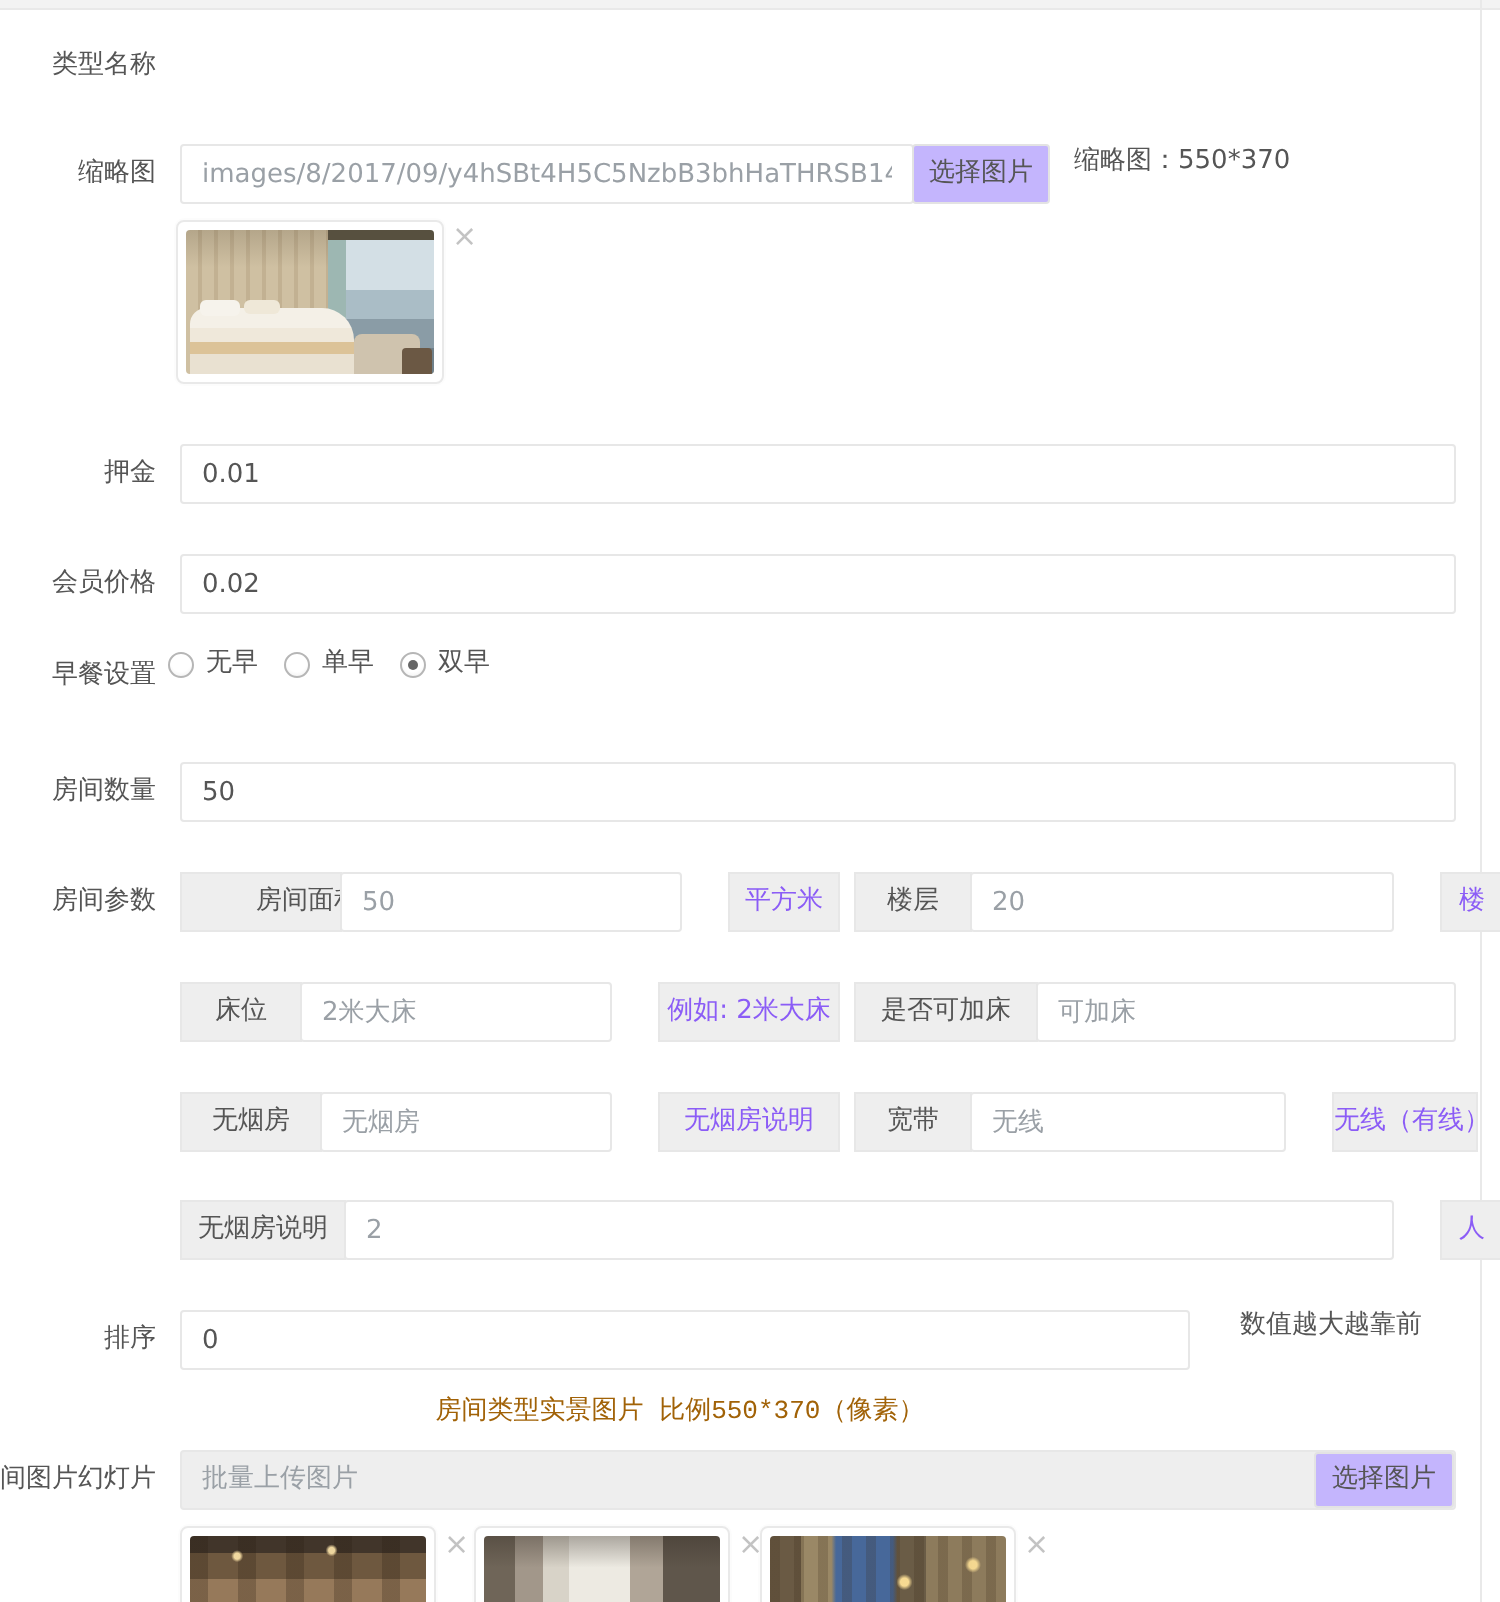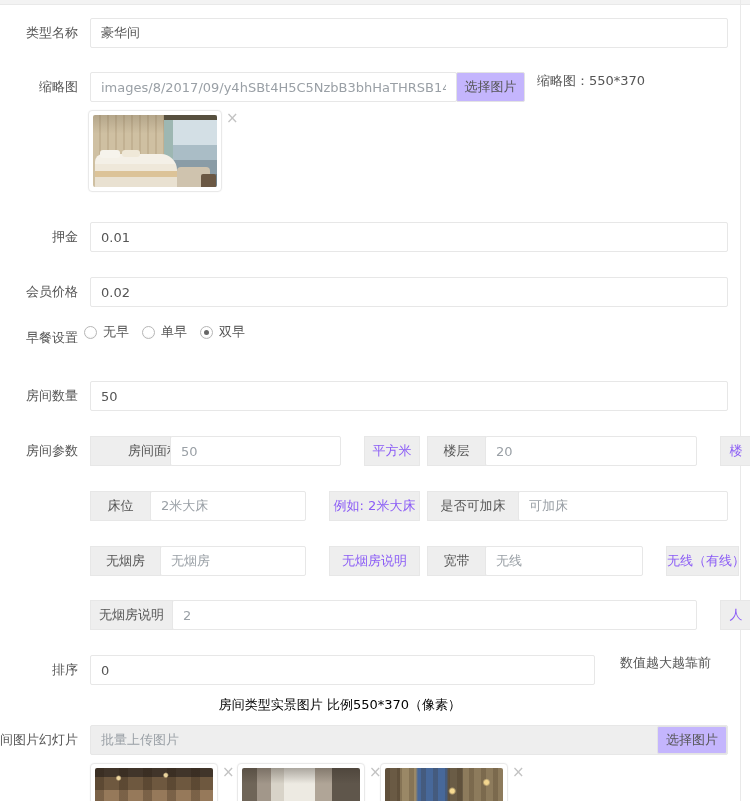--- a/index.html
+++ b/index.html
@@ -91,31 +91,30 @@
       linear-gradient(90deg,#6f6558 0 13%, #a2978a 13% 25%, #d8d3c8 25% 36%, #edeae2 36% 62%, #b0a597 62% 76%, #5f564b 76%);
   }
   .p-b3{
     background:
       radial-gradient(circle at 57% 32%, rgba(255,225,150,.95) 0 2px, rgba(255,225,150,0) 4px),
       radial-gradient(circle at 86% 20%, rgba(255,225,150,.9) 0 2px, rgba(255,225,150,0) 4px),
       repeating-linear-gradient(90deg, rgba(60,44,26,.22) 0 5px, rgba(60,44,26,0) 5px 12px),
       linear-gradient(90deg,#6a5a44 0 13%, #9a8866 13% 26%, #47689a 28% 52%, #6a5c46 54% 66%, #8d7b5c 66%);
   }
 
-  .section-title{position:absolute;left:0;top:696px;width:680px;text-align:center;font-size:13px;color:#000000;white-space:nowrap;}
+  .section-title{position:absolute;left:0;top:696px;width:680px;text-align:center;font-size:13px;color:#a16207;white-space:nowrap;font-family:Liberation Mono, monospace;}
 </style>
 </head>
 <body>
 
 <div class="page">
   <div class="topstrip"></div>
   <div class="rightline"></div>
 
   <div class="flabel" style="top:18px;">类型名称</div>
-  <input class="inp" style="left: 90px; top: 18px; width: 638px;" readonly="" value="豪华间">
 
   <div class="flabel" style="top:72px;">缩略图</div>
   <input class="inp muted" style="left: 90px; top: 72px; width: 367px;" readonly="" value="images/8/2017/09/y4hSBt4H5C5NzbB3bhHaTHRSB14Hh5.jpg">
   <button class="btn" style="left:456px;top:72px;width:69px;">选择图片</button>
   <div class="hint" style="left:537px;top:66px;">缩略图：550*370</div>
 
   <div class="thumb-card" style="left:88px;top:110px;width:134px;height:82px;">
     <div class="photo p-top">
       <div class="p-window"></div>
       <div class="p-bed"></div>

